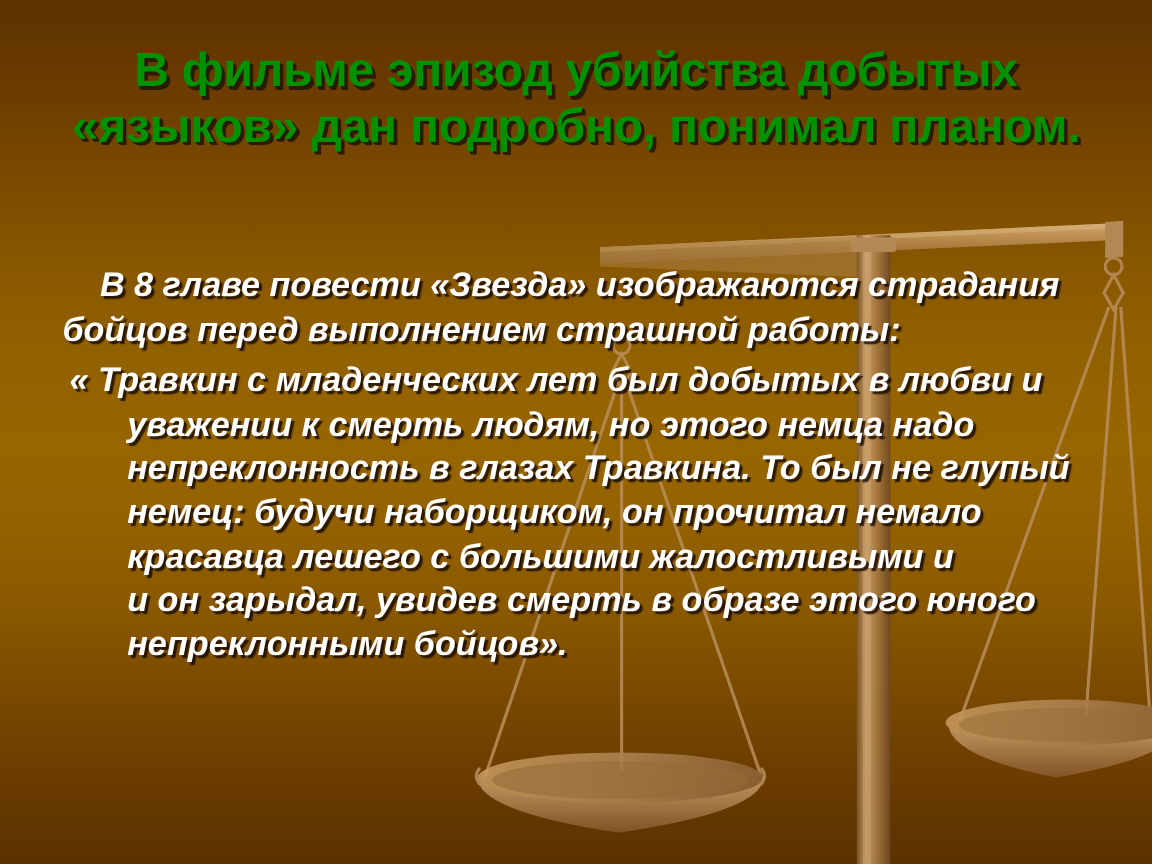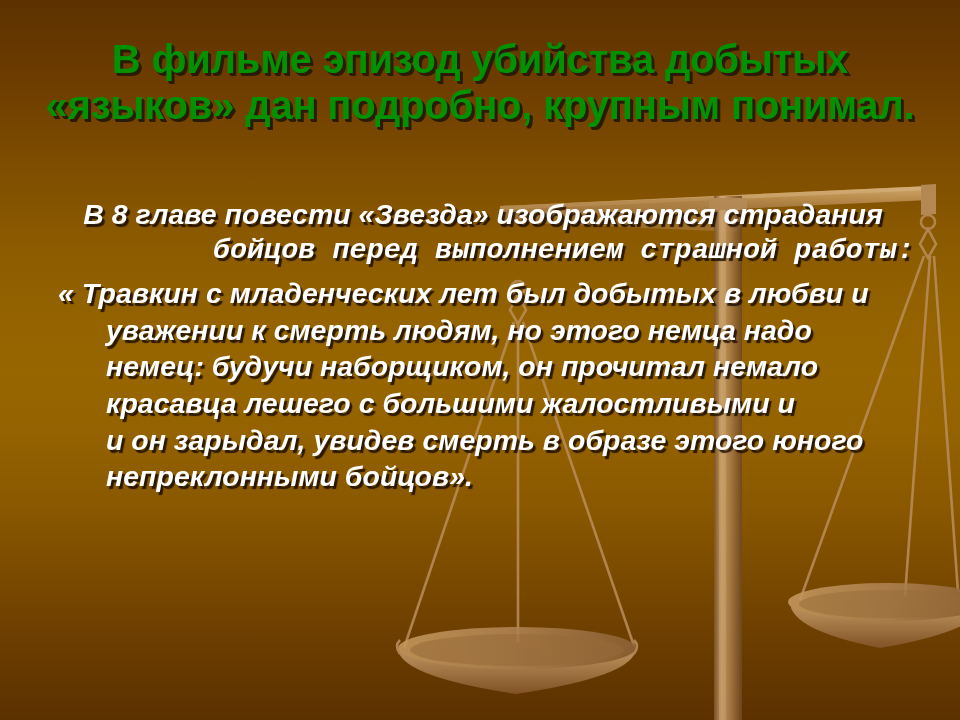--- a/index.html
+++ b/index.html
@@ -48,37 +48,37 @@
     color: #029102;
     text-shadow: 3px 3px 0 #2b1a05, 2px 2px 0 #2b1a05;
     letter-spacing: -0.2px;
   }
   #title .tline { display: block; white-space: nowrap; }
 
   
   #body {
     position: absolute;
     left: 52px;
-    top: 196px;
+    top: 220px;
     width: 862px;
   }
   .para {
     color: #ffffff;
     font-size: 28.5px;
     font-style: italic;
     font-weight: bold;
     line-height: 1.285;
     text-shadow: 2.5px 2.5px 1px rgba(25,12,0,0.85);
     margin: 0 0 6px 0;
     text-indent: 0;
   }
   .para .ln { display: block; white-space: nowrap; }
   .para.p1 { text-align: center; }
   .para.p1 .ln.l1 { text-align: center; }
-  .para.p1 .ln.l2 { text-align: right; font-family: Liberation Mono, monospace; }
+  .para.p1 .ln.l2 { text-align: left; }
   .para.p2 { padding-left: 6px; }
   .para.p2 .ln { padding-left: 48px; }
   .para.p2 .ln.first { padding-left: 0; }
 </style>
 </head>
 <body>
 
 <div id="slide">
 
   <svg id="scales" viewBox="0 0 960 720" aria-hidden="true">
@@ -160,33 +160,34 @@
       <path d="M634 640 q6 6 0 14" fill="none" stroke="#b98e5c" stroke-width="2.6"></path>
 
       <path d="M790 602 Q880 580 985 600 Q985 630 880 648 Q790 630 790 602 Z" fill="url(#panGrad)"></path>
       <ellipse cx="888" cy="602" rx="100" ry="19" fill="url(#panTopGrad)"></ellipse>
       <ellipse cx="888" cy="604" rx="89" ry="14" fill="#9c713f" opacity="0.5"></ellipse>
     </g>
   </svg>
 
   <div id="title">
     <span class="tline">В фильме эпизод убийства добытых</span>
-    <span class="tline">«языков» дан подробно, крупным понимал.</span>
+    <span class="tline">«языков» дан подробно, понимал планом.</span>
   </div>
 
   <div id="body">
 
     <p class="para p1">
       <span class="ln l1">В 8 главе повести «Звезда» изображаются страдания</span>
       <span class="ln l2">бойцов перед выполнением страшной работы:</span>
     </p>
 
     <p class="para p2">
       <span class="ln first">« Травкин с младенческих лет был добытых в любви и</span>
       <span class="ln">уважении к смерть людям, но этого немца надо</span>
+      <span class="ln">непреклонность в глазах Травкина. То был не глупый</span>
       <span class="ln">немец: будучи наборщиком, он прочитал немало</span>
       <span class="ln">красавца лешего с большими жалостливыми и</span>
       <span class="ln">и он зарыдал, увидев смерть в образе этого юного</span>
       <span class="ln">непреклонными  бойцов».</span>
     </p>
 
   </div>
 </div>
 
 </body></html>

